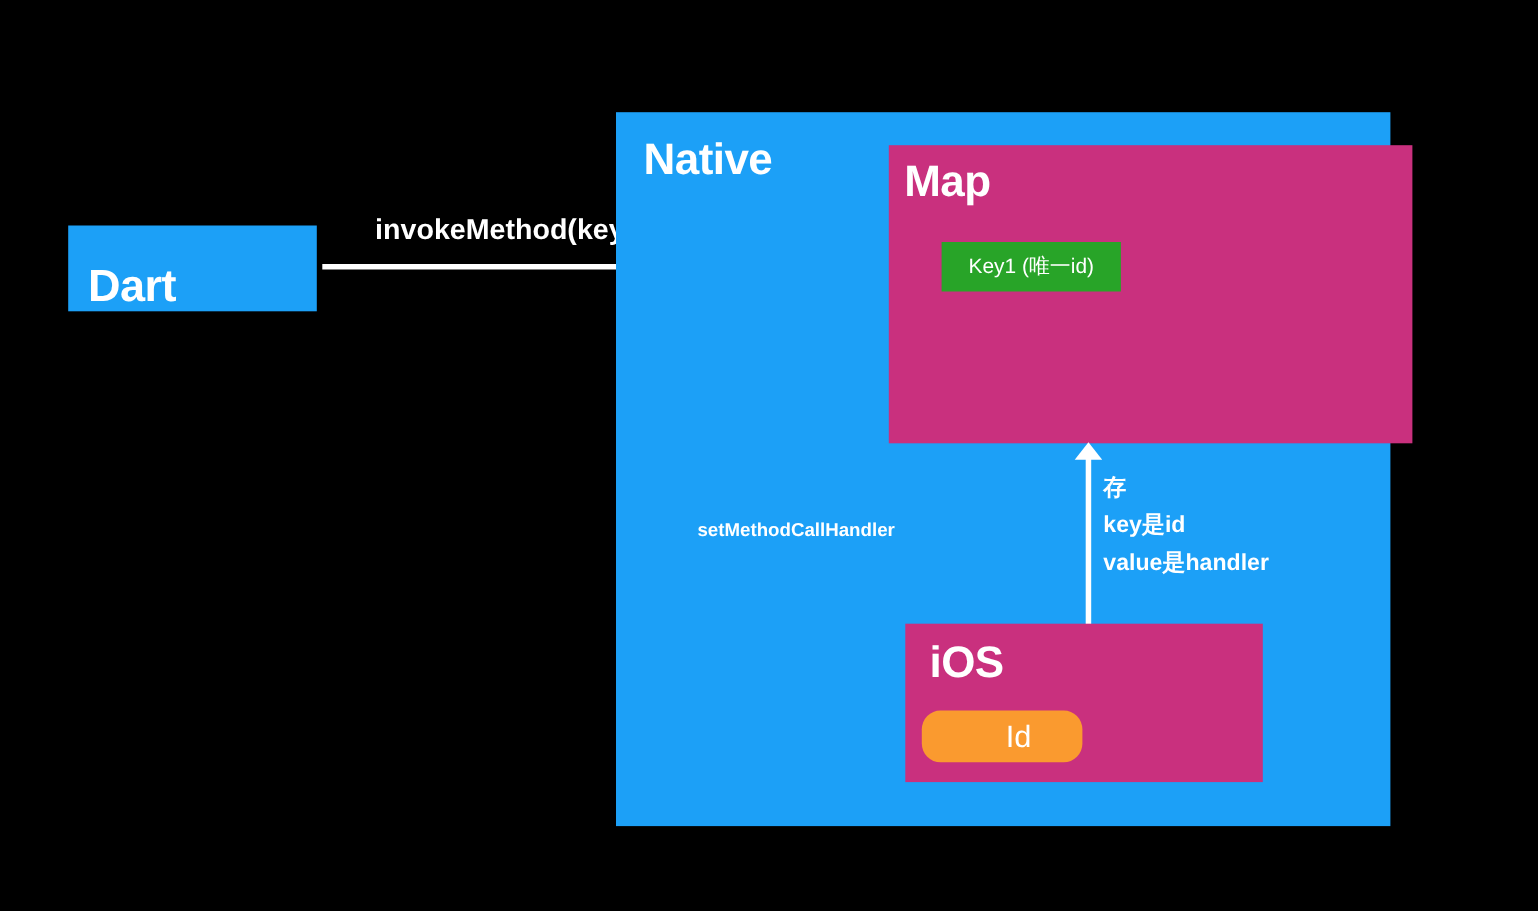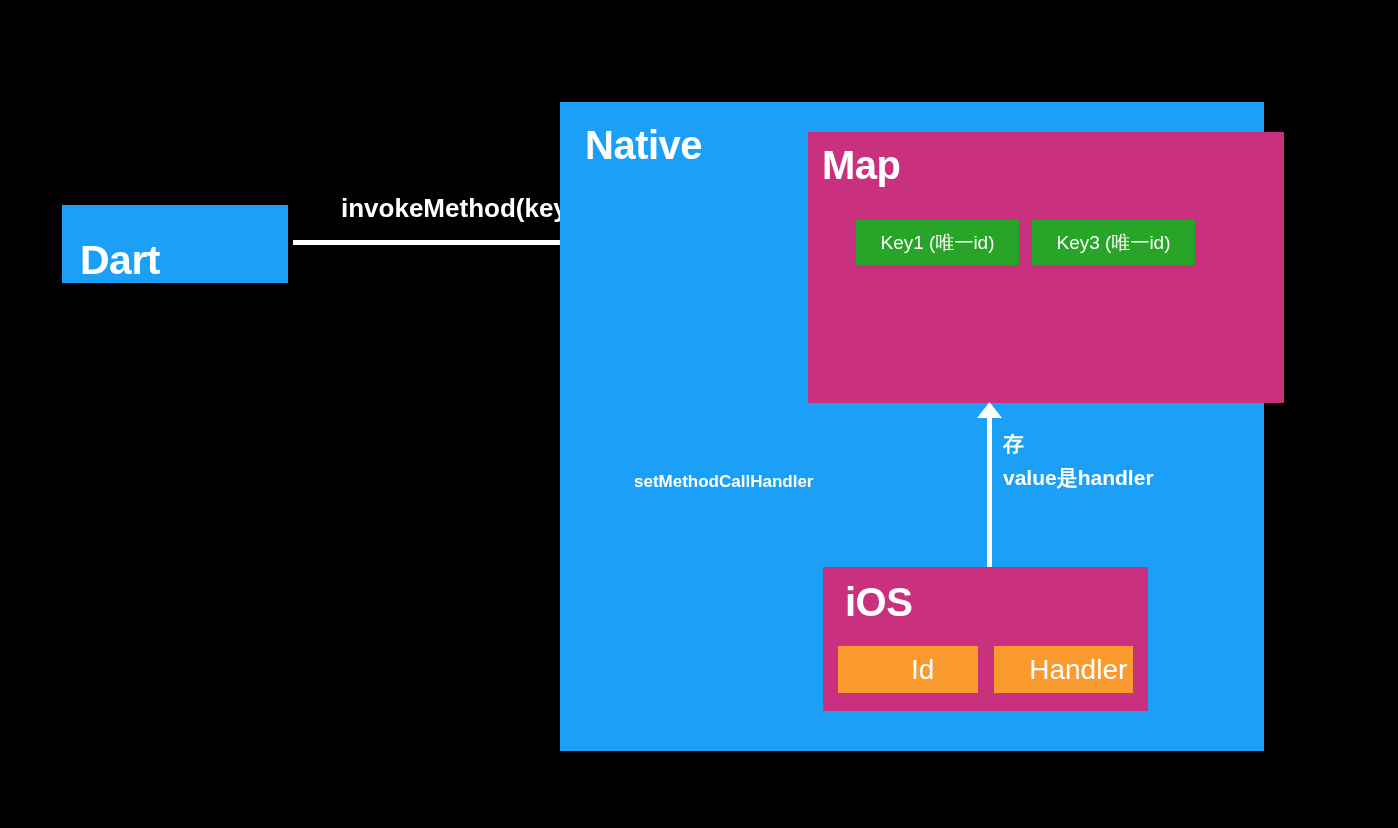--- a/index.html
+++ b/index.html
@@ -139,20 +139,21 @@
     height: 47px;
     background: #FA9A2F;
     display: flex;
     align-items: center;
     justify-content: center;
     color: #ffffff;
     font-size: 28px;
     line-height: 1;
     box-sizing: border-box;
     padding-left: 30px;
+    border-radius: 17px;
   }
 
   
   #arrow-invoke {
     position: absolute;
     left: 290px;
     top: 228px;
     width: 522px;
     height: 30px;
   }
@@ -214,37 +215,36 @@
 
   <div class="box" id="native-panel">
     <span id="native-label">Native</span>
   </div>
 
   <div class="box" id="map-box">
     <span id="map-label">Map</span>
     <div class="map-columns">
       <div class="map-col">
         <div class="cell">Key1 (唯一id)</div>
-        <div class="cell">Key3 (唯一id)</div>
       </div>
     </div>
   </div>
 
   <svg id="arrow-store" viewBox="0 0 44 172" xmlns="http://www.w3.org/2000/svg">
     <line x1="21.5" y1="170" x2="21.5" y2="16" stroke="#ffffff" stroke-width="5"></line>
     <polygon points="9,18 21.5,2 34,18" fill="#ffffff"></polygon>
   </svg>
 
   <div id="setmch-label">setMethodCallHandler</div>
   <div id="store-note">
     <span class="note-line">存</span>
+    <span class="note-line">key是id</span>
     <span class="note-line">value是handler</span>
   </div>
 
   <div class="box" id="ios-box">
     <span id="ios-label">iOS</span>
     <div class="ios-cells">
       <div class="ios-cell">Id</div>
-      <div class="ios-cell">Handler</div>
     </div>
   </div>
 
 </div>
 
 </body></html>

